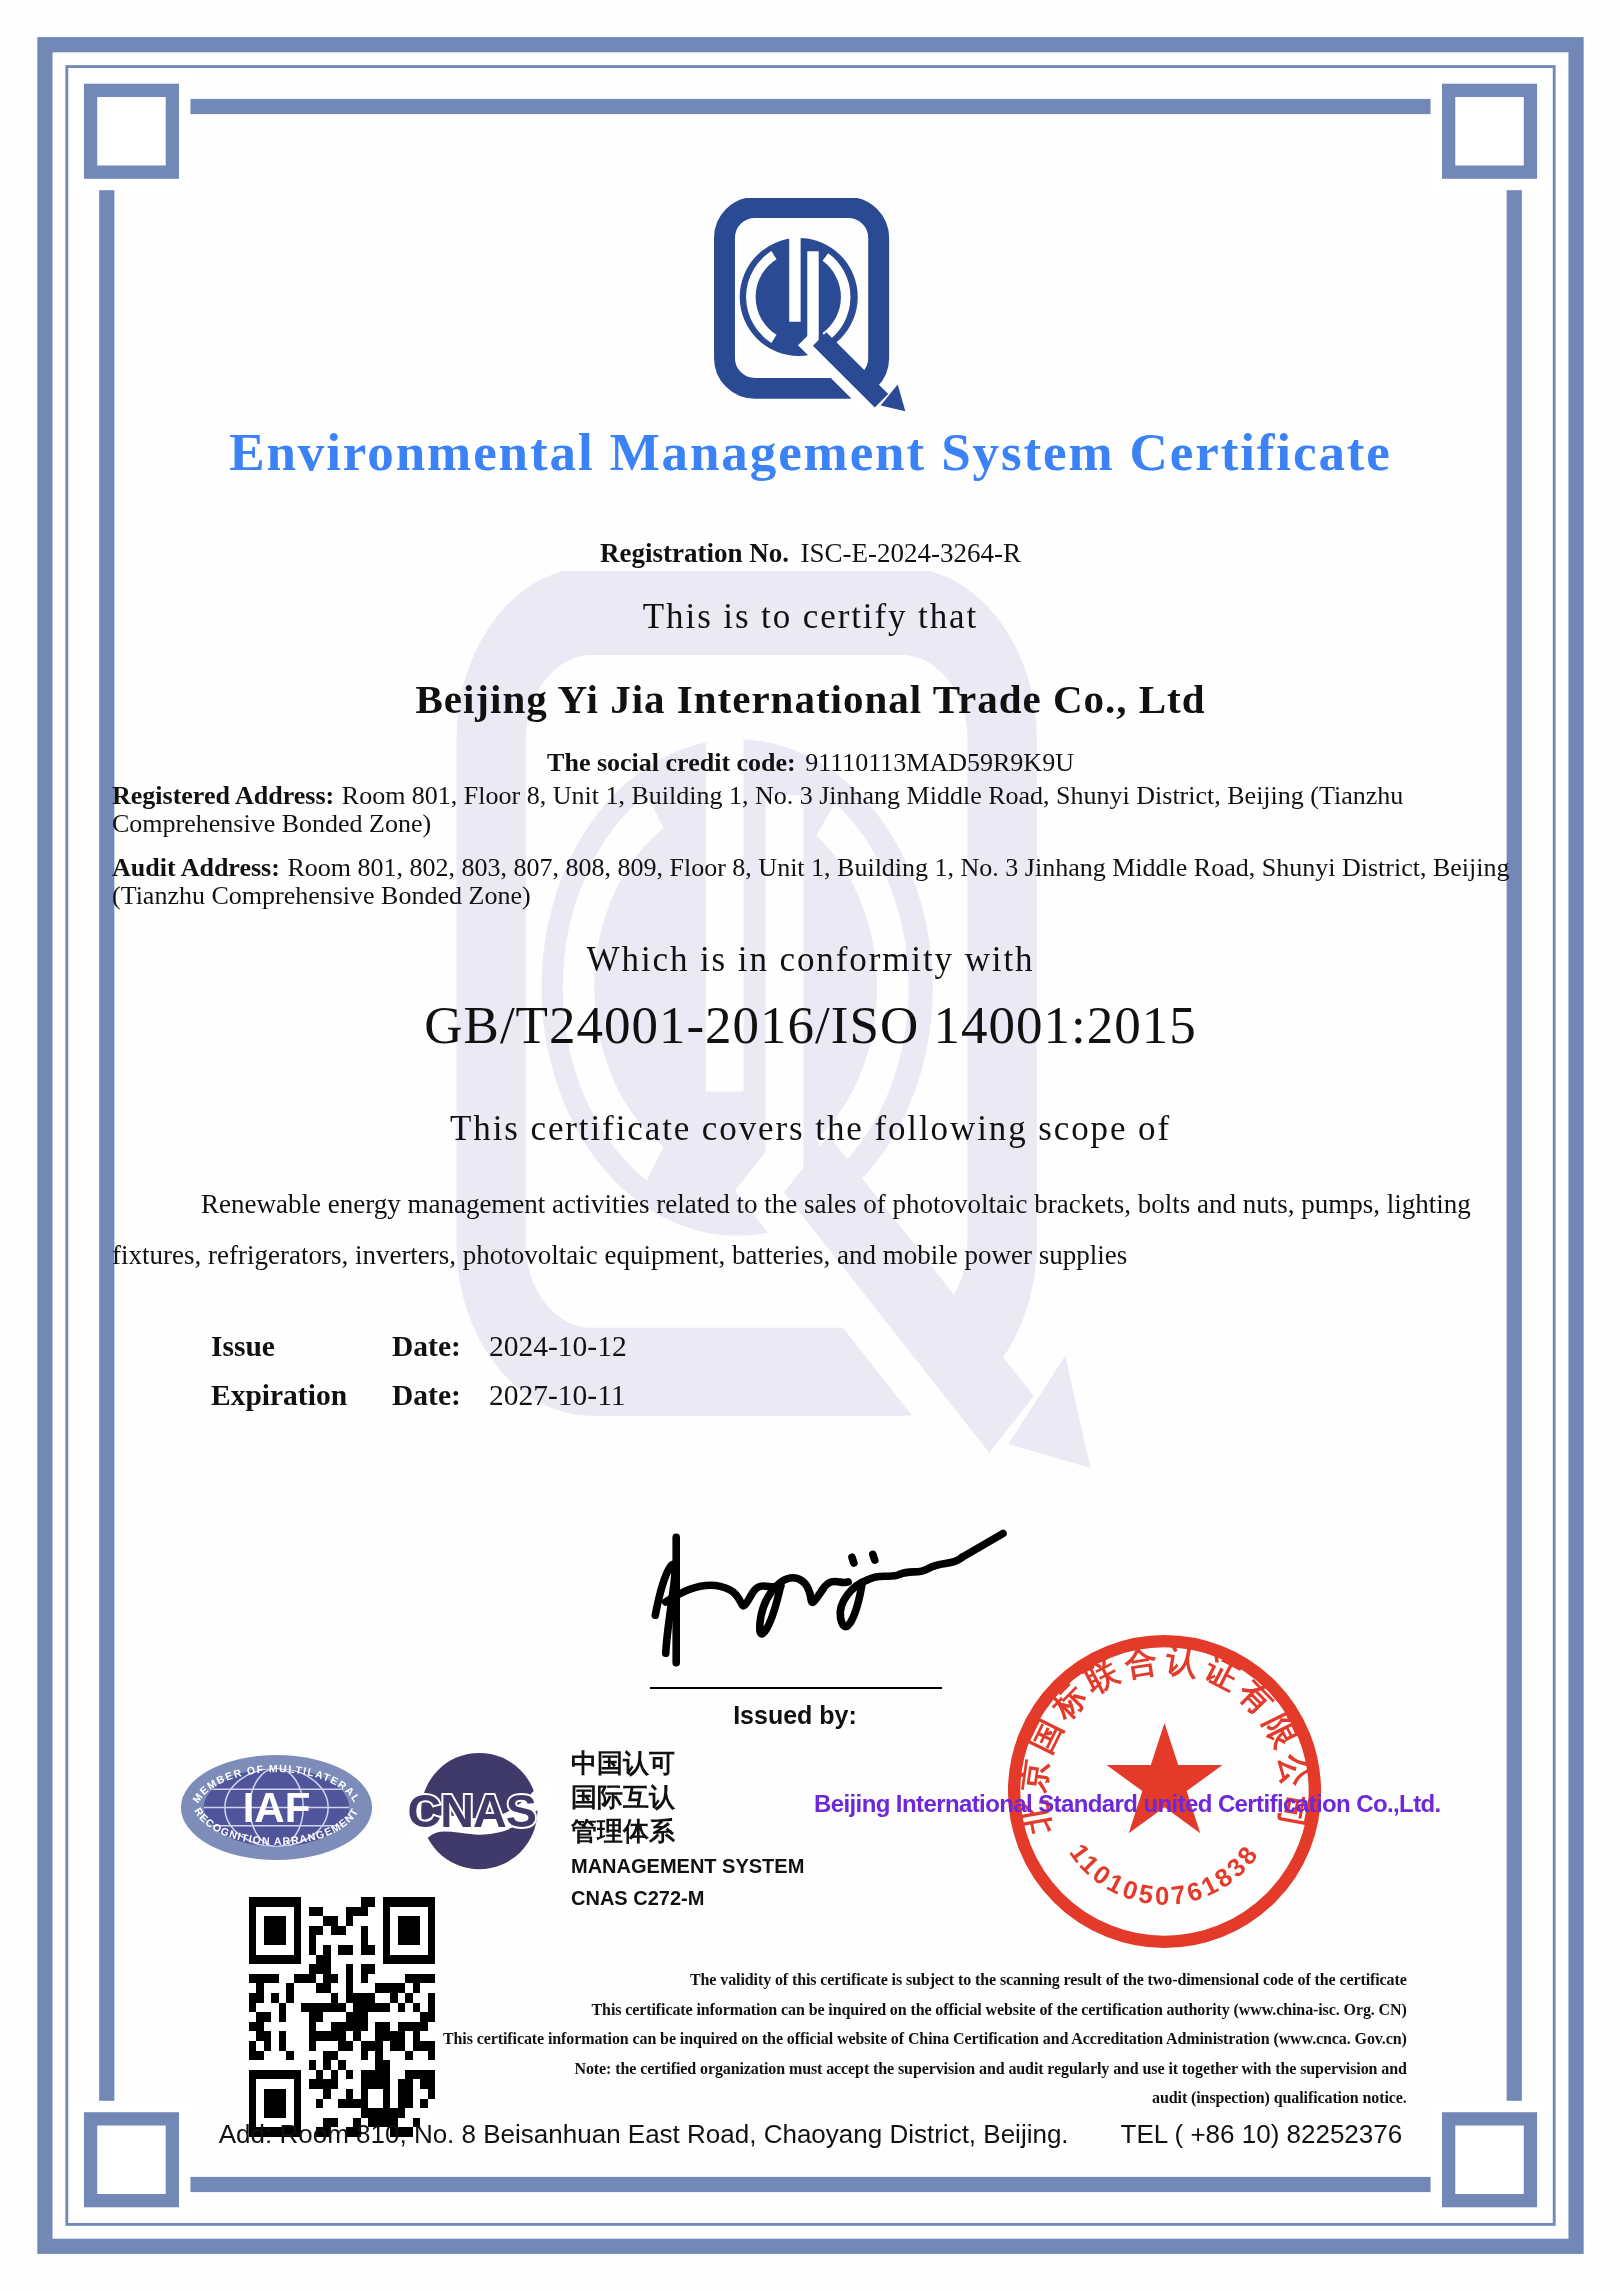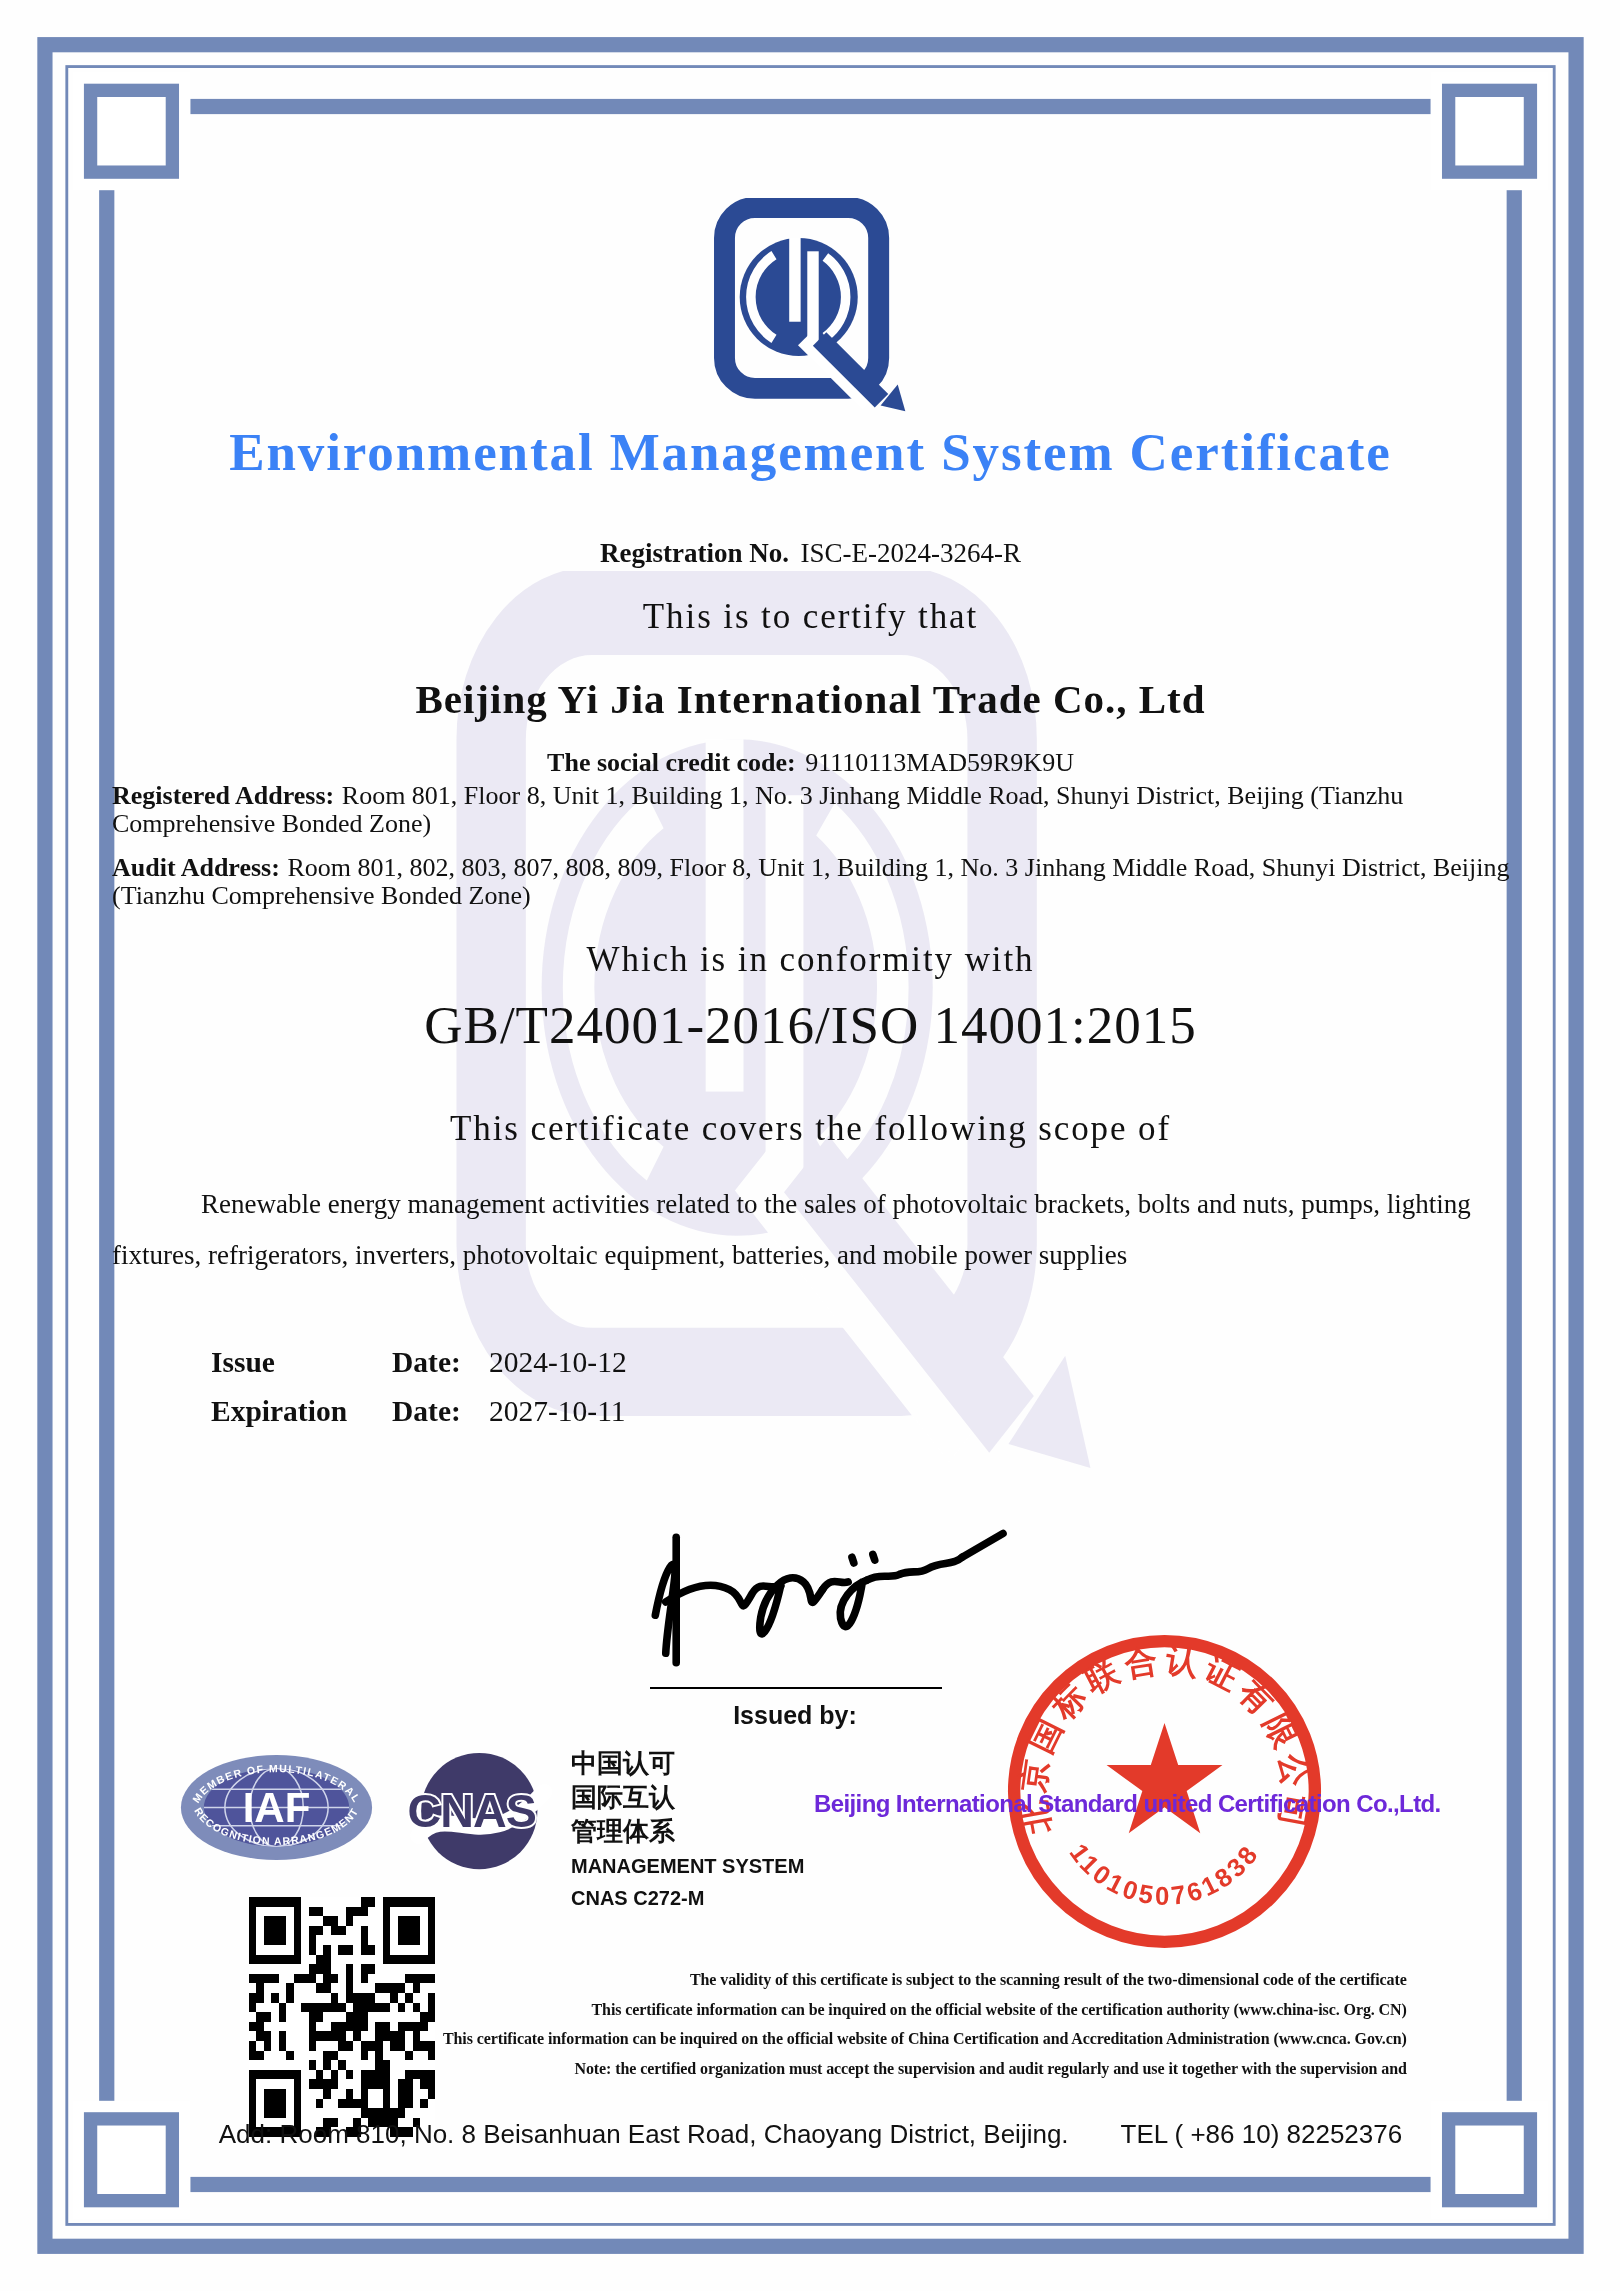--- a/index.html
+++ b/index.html
@@ -19,21 +19,21 @@
   .credit .lbl{font-weight:700;margin-right:9.5px;}
   .addr{left:112px;width:1406px;font-size:26px;line-height:28px;text-align:left;}
   .addr .lbl{font-weight:700;margin-right:7.6px;}
   .addr1{top:782px;}
   .addr2{top:854px;}
   .conformity{top:940px;font-size:35px;letter-spacing:1.9px;}
   .standard{top:995px;font-size:53px;font-weight:500;letter-spacing:1px;}
   .scopehead{top:1109px;font-size:35px;letter-spacing:1.9px;}
   .scopepara{top:1179px;left:112px;width:1400px;font-size:27px;line-height:51px;text-indent:89px;text-align:left;}
   .dates{top:1330px;left:211px;font-size:29.5px;}
-  .daterow{display:flex;height:49px;align-items:flex-end;}
+  .daterow{display:flex;height:49px;align-items:flex-start;}
   .dlab1{display:inline-block;width:181px;font-weight:700;}
   .dlab2{display:inline-block;width:97px;font-weight:700;}
   .dval{font-weight:400;}
   .sans{font-family:"Liberation Sans","DejaVu Sans",sans-serif;}
   .sigline{top:1687px;left:650px;width:292px;height:1.9px;background:#000;}
   .issuedby{top:1701px;left:700px;width:190px;text-align:center;font-size:25px;font-weight:700;}
   .issuer{top:1790px;left:814px;font-size:24px;font-weight:700;letter-spacing:-0.6px;color:#6d28d9;white-space:nowrap;}
   .cnblock{top:1746px;left:571px;text-align:left;}
   .cnblock .cnline{font-size:26px;font-weight:700;line-height:34px;font-family:"Liberation Sans","DejaVu Sans",sans-serif;}
   .cnblock .ms{font-size:20px;font-weight:700;line-height:28.5px;margin-top:3.8px;}
@@ -430,20 +430,21 @@
       <rect x="0" y="18" width="7" height="7" fill="#000"></rect>
       <rect x="1" y="19" width="5" height="5" fill="#fff"></rect>
       <rect x="2" y="20" width="3" height="3" fill="#000"></rect>
     </svg>
 
   <div class="abs fineprint">
       <div class="fpline">The validity of this certificate is subject to the scanning result of the two-dimensional code of the certificate</div>
       <div class="fpline">This certificate information can be inquired on the official website of the certification authority (www.china-isc. Org. CN)</div>
       <div class="fpline">This certificate information can be inquired on the official website of China Certification and Accreditation Administration (www.cnca. Gov.cn)</div>
       <div class="fpline">Note: the certified organization must accept the supervision and audit regularly and use it together with the supervision and</div>
+      <div class="fpline">audit (inspection) qualification notice.</div>
     </div>
 
   <div class="abs footer sans">
     <span>Add: Room 810, No. 8 Beisanhuan East Road, Chaoyang District, Beijing.</span>
     <span>TEL ( +86 10) 82252376</span>
   </div>
 
 </div>
 
 

